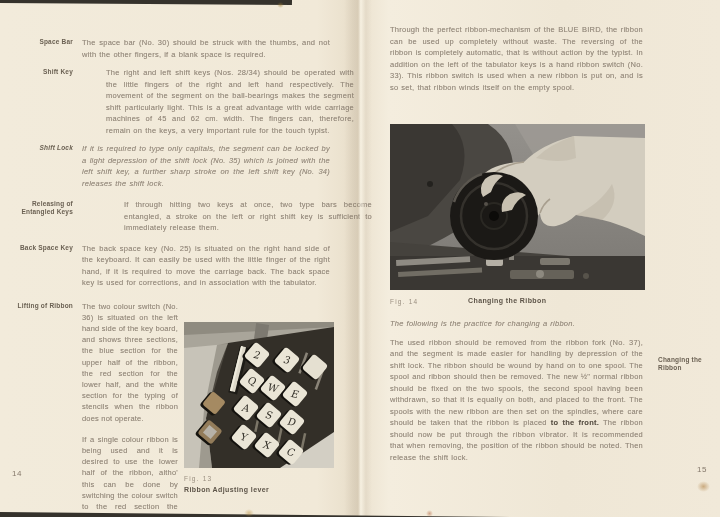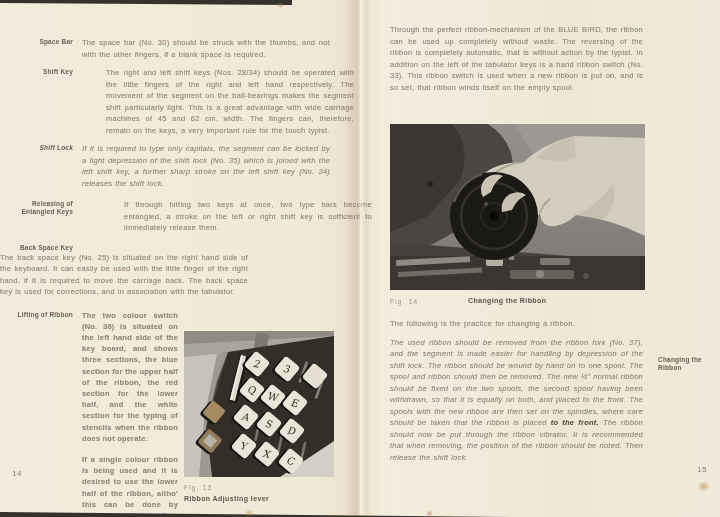--- a/index.html
+++ b/index.html
@@ -36,46 +36,46 @@
   .sec .lbl{
     width:82px;padding-right:9px;box-sizing:border-box;text-align:right;
     font-size:6.5px;font-weight:bold;line-height:8px;color:#6b6153;
     letter-spacing:0.2px;flex:none;padding-top:1px;
   }
   .sec .txt{
     width:248px;flex:none;
     font-size:7.5px;line-height:11.5px;color:#968b7d;text-align:justify;
     letter-spacing:0.25px;word-spacing:0.6px;text-shadow:0 0 0.5px rgba(150,139,125,.55);
   }
-  .m1{margin-top:7px;gap:24px;} .m2{margin-top:7px;font-style:italic;} .m3{margin-top:10px;gap:42px;} .m4{margin-top:9px;flex-direction:column;} .m5{margin-top:12px;}
+  .m1{margin-top:7px;gap:24px;} .m2{margin-top:7px;font-style:italic;} .m3{margin-top:10px;gap:42px;} .m4{margin-top:9px;} .m5{margin-top:12px;}
   .ribbon-content{display:flex;width:248px;}
   .ribbon-text{width:96px;flex:none;font-size:7.5px;line-height:11.2px;color:#968b7d;text-align:justify;
     letter-spacing:0.2px;text-shadow:0 0 0.5px rgba(150,139,125,.55);}
-  .ribbon-text p{margin:0;font-weight:bold;} .ribbon-text p + p{margin-top:10px;}
+  .ribbon-text p{margin:0;} .ribbon-text p + p{margin-top:10px;}
   .fig-left{width:150px;margin-left:6px;margin-top:21px;flex:none;}
   .photo{display:block;}
   .figcap-small{font-size:6.5px;letter-spacing:1.2px;color:#9a8f80;margin-top:7px;}
   .figcap-bold{font-size:7px;font-weight:bold;letter-spacing:0.4px;color:#5d5448;margin-top:4px;}
   .pagenum{position:absolute;font-size:8px;color:#85796b;letter-spacing:0.5px;}
   .pn-left{left:12px;top:457px;}
   .pn-right{right:13px;top:465px;}
 
   
   .page-right{position:absolute;left:357px;top:0;width:363px;height:517px;padding:24px 0 12px 33px;box-sizing:border-box;}
   .page-right .body{
     width:253px;font-size:7.5px;line-height:11.5px;color:#968b7d;text-align:justify;
     letter-spacing:0.25px;word-spacing:0.6px;text-shadow:0 0 0.5px rgba(150,139,125,.55);margin:0;
   }
   .rp-photo{margin-top:31px;}
   .rp-caption{position:relative;width:255px;margin-top:8px;height:10px;}
   .rp-caption .figcap-small{position:absolute;left:0;top:0;margin:0;}
   .rp-caption .figcap-bold{position:absolute;left:78px;top:-1px;margin:0;}
   .rp-p2{margin-top:15px !important;}
-  .rp-p3{margin-top:10px !important;}
-  .rp-p4{margin-top:7px !important;font-style:italic;}
+  .rp-p3{margin-top:10px !important;font-style:italic;}
+  .rp-p4{margin-top:7px !important;}
   .bold-run{font-weight:bold;color:#5a5246;}
   .margin-label-right{
     position:absolute;left:301px;top:356px;width:52px;
     font-size:6.5px;font-weight:bold;line-height:8px;color:#6b6153;letter-spacing:0.2px;
   }
 </style>
 </head>
 <body>
 
 <div class="spread">

